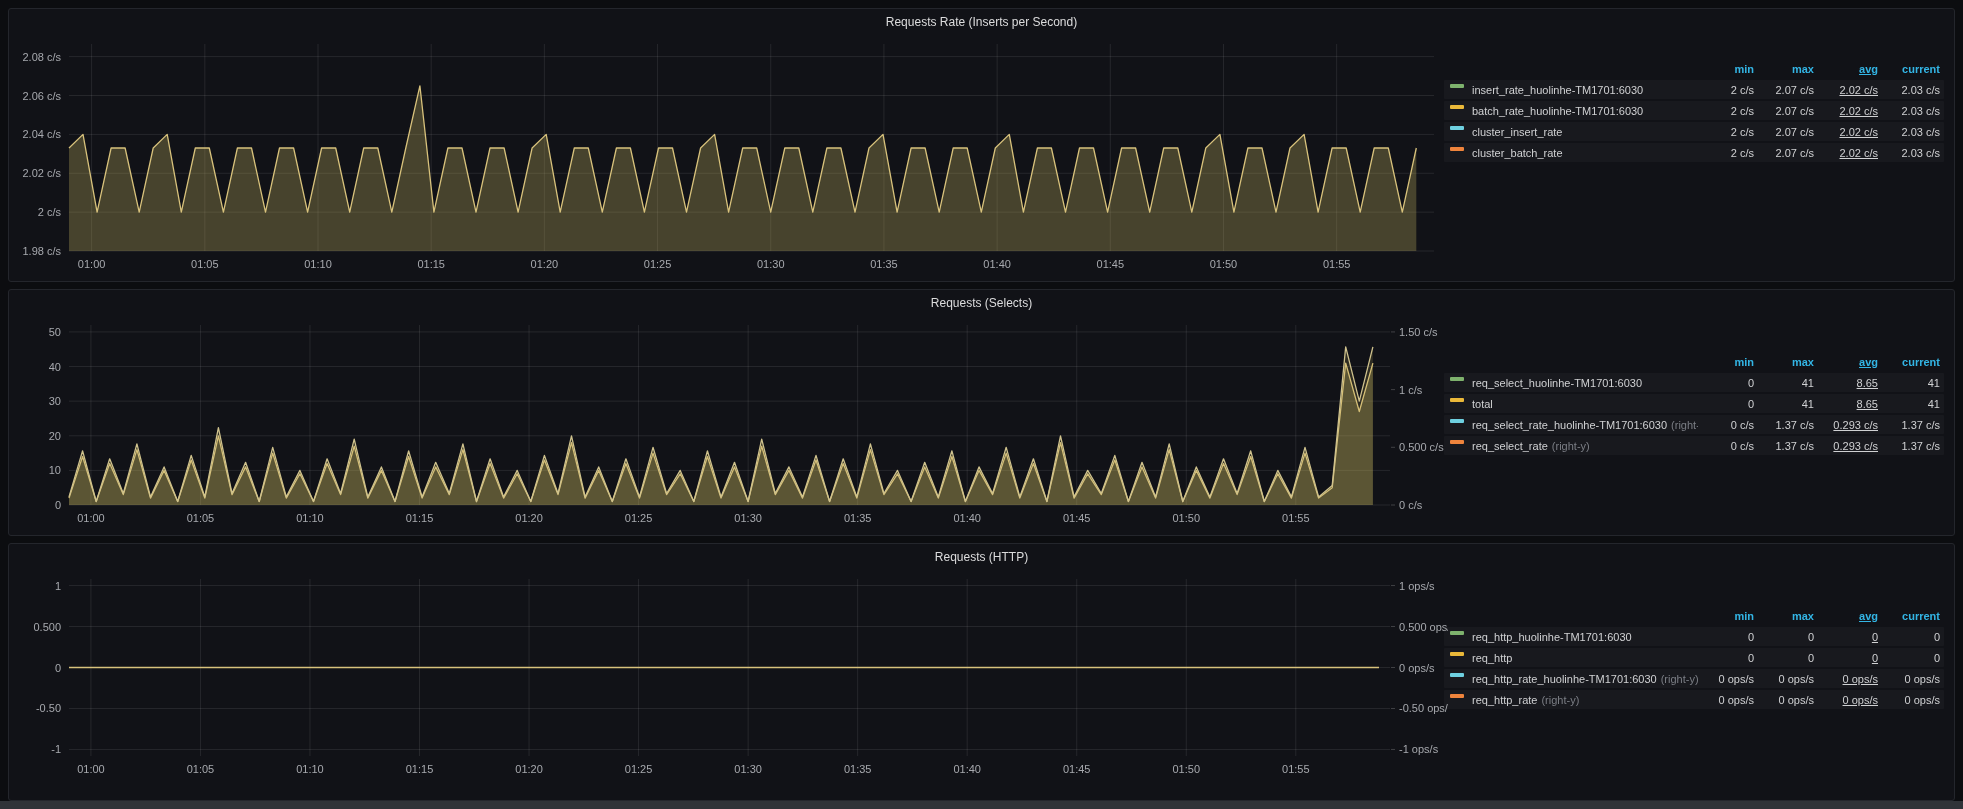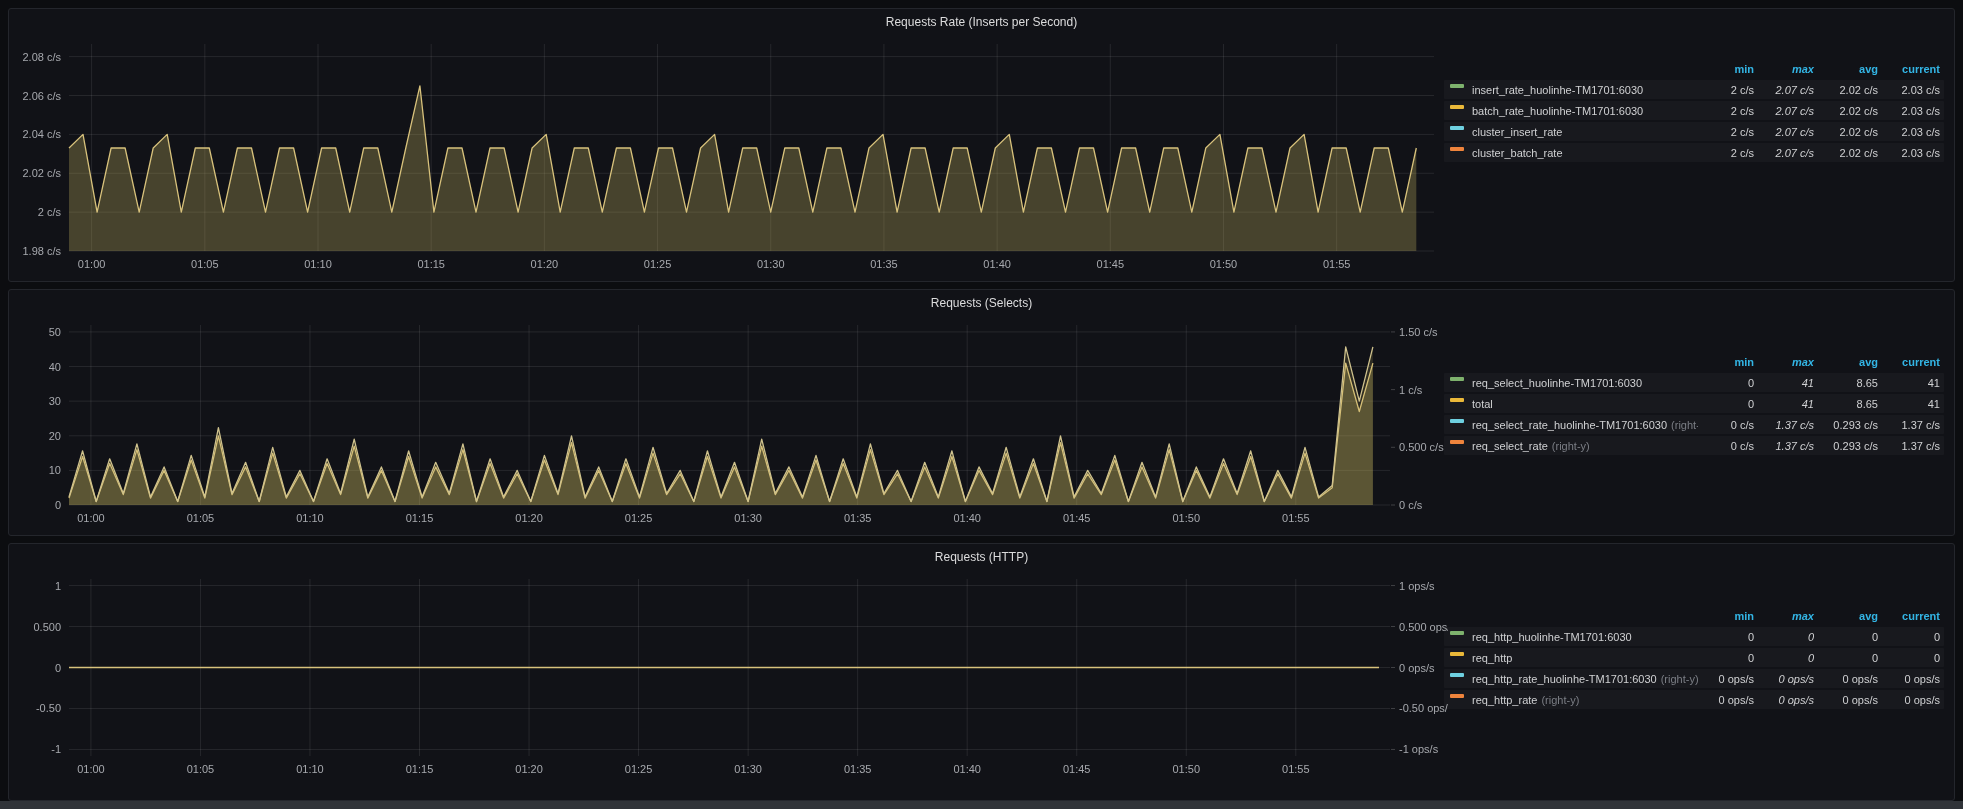--- a/index.html
+++ b/index.html
@@ -22,21 +22,21 @@
   .chart{flex:1 1 auto;min-width:0;position:relative;}
   .legend{width:500px;flex:0 0 500px;font-size:11px;color:#d0d1d3;}
   .legend-table{display:flex;flex-direction:column;}
   .legend-headrow{display:flex;align-items:center;height:18px;margin-bottom:2px;}
   .legend-row{display:flex;align-items:center;height:19px;margin-bottom:2px;background:rgba(255,255,255,0.03);border-radius:1px;}
   .lg-label{flex:1 1 auto;display:flex;min-width:0;overflow:hidden;white-space:nowrap;}
   .lg-dash{width:14px;height:4px;border-radius:1px;margin:0 8px 0 6px;flex:0 0 14px;}
   .lg-name{cursor:pointer;}
   .lg-suffix{color:#7b7e85;margin-left:4px;}
   .lg-col{flex:0 0 56px;text-align:right;white-space:nowrap;}
-  .lg-col.c2{flex-basis:60px;font-style:italic;} .lg-col.c3{flex-basis:64px;} .lg-col.c4{flex-basis:62px;padding-right:4px;text-align:right;}
+  .lg-col.c2{flex-basis:60px;} .lg-col.c3{flex-basis:64px;text-decoration:underline;} .lg-col.c4{flex-basis:62px;padding-right:4px;text-align:right;}
   .legend-headrow .lg-col{color:#33B5E5;font-weight:bold;cursor:pointer;}
   .bottom-bar{position:absolute;left:0;right:0;bottom:0;height:8px;background:#303338;}
   svg text{font-family:"Liberation Sans",sans-serif;}
 </style>
 </head>
 <body>
 
 <div class="dashboard">
 
   <div class="panel" style="height:277px">

